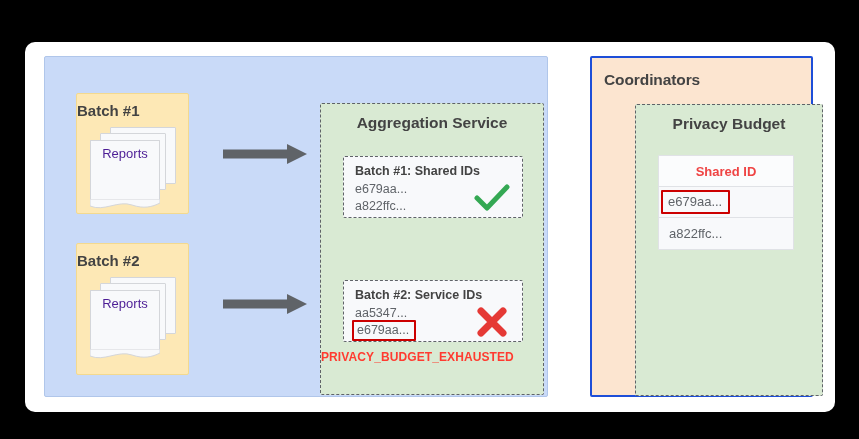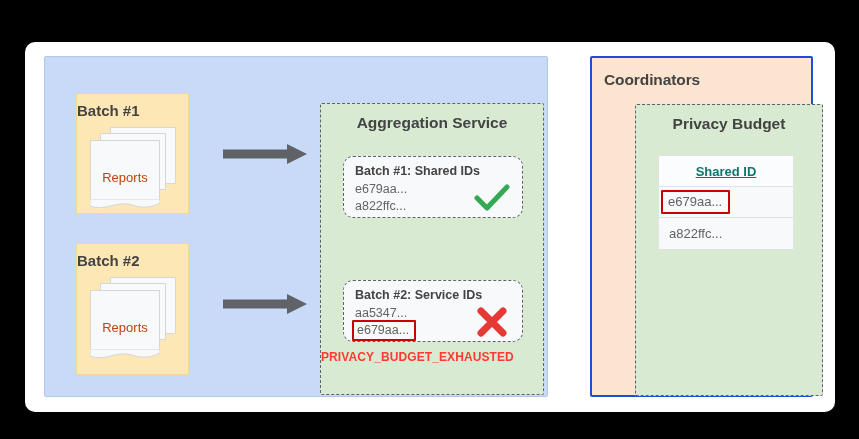--- a/index.html
+++ b/index.html
@@ -76,24 +76,24 @@
   }
   .doc.back  { left: 20px; top: 0px;  width: 66px; height: 57px; }
   .doc.mid   { left: 10px; top: 6px;  width: 66px; height: 57px; }
   .doc.front { left: 0px;  top: 13px; width: 70px; height: 60px;
                border-bottom: none; overflow: visible; }
   .doc.front .wave {
     position: absolute; left: -1px; bottom: -11px; width: 70px; height: 12px;
   }
   .doc-text {
     position: absolute;
-    left: 0; right: 0; top: 29px;
+    left: 0; right: 0; top: 5px;
     text-align: center;
     font-size: 13px;
-    color: #c2410c;
+    color: #4c1d95;
   }
 
   
   .arrow { position: absolute; }
   .arrow-1 { left: 178px; top: 86px; }
   .arrow-2 { left: 178px; top: 236px; }
 
   
   .agg-box {
     position: absolute;
@@ -111,21 +111,21 @@
     font-weight: 700;
     color: #434343;
   }
 
   .id-card {
     position: absolute;
     left: 22px;
     width: 180px;
     background: #f8f9fb;
     border: 1.4px dashed #5f6368;
-    border-radius: 10px;
+    border-radius: 2px;
   }
   .id-card.one { top: 52px;  height: 62px; }
   .id-card.two { top: 176px; height: 62px; }
 
   .id-card-title {
     position: absolute;
     left: 11px; top: 7px;
     font-size: 12.5px;
     font-weight: 700;
     color: #434343;
@@ -195,23 +195,22 @@
     height: 31px;
     border-bottom: 1px solid #e0e2e6;
     display: flex;
     align-items: center;
   }
   .pb-row:last-child { border-bottom: none; }
   .pb-row.header {
     justify-content: center;
     font-size: 13px;
     font-weight: 700;
-    color: #0f766e;
+    color: #ef4444;
     background: #fbfcfd;
-    text-decoration: underline;
   }
   .pb-cell {
     padding-left: 10px;
     font-size: 13px;
     color: #5f6368;
     white-space: nowrap;
   }
   .pb-cell.boxed {
     margin-left: 2px;
     padding: 2px 6px 3px 5px;

